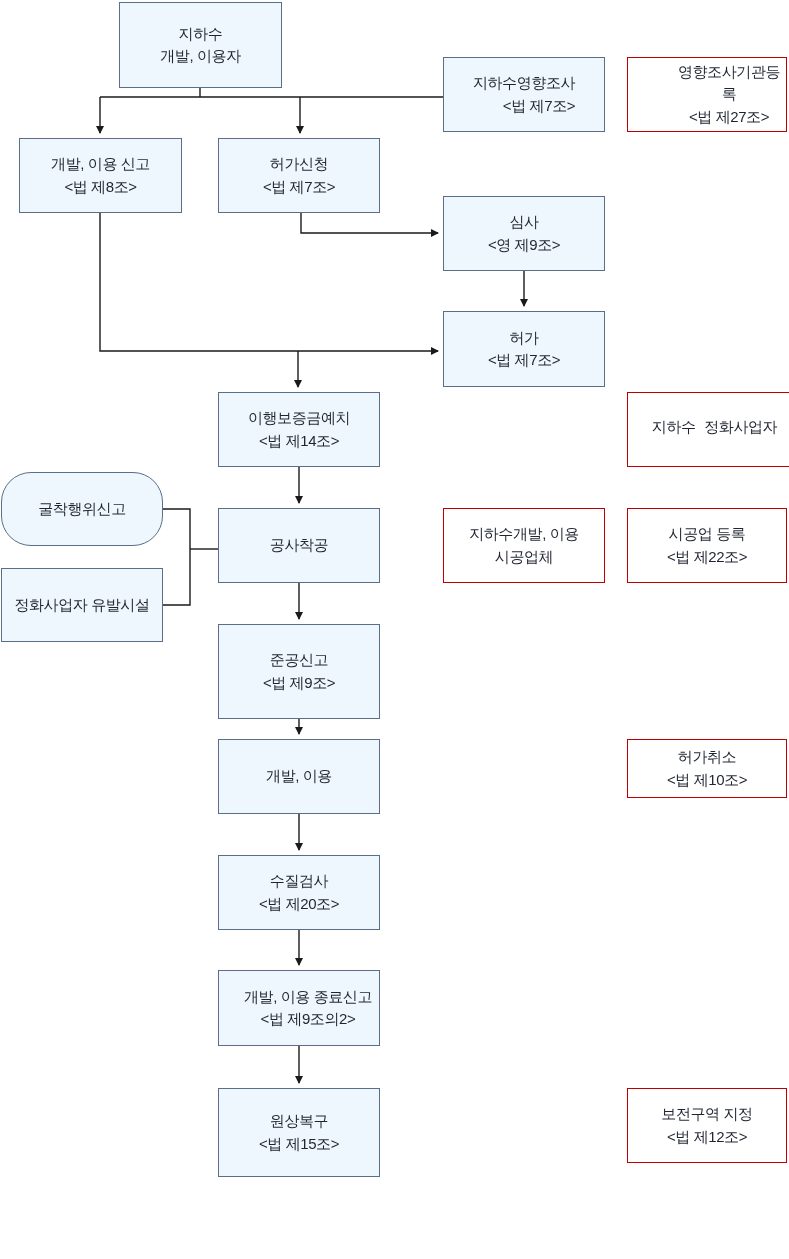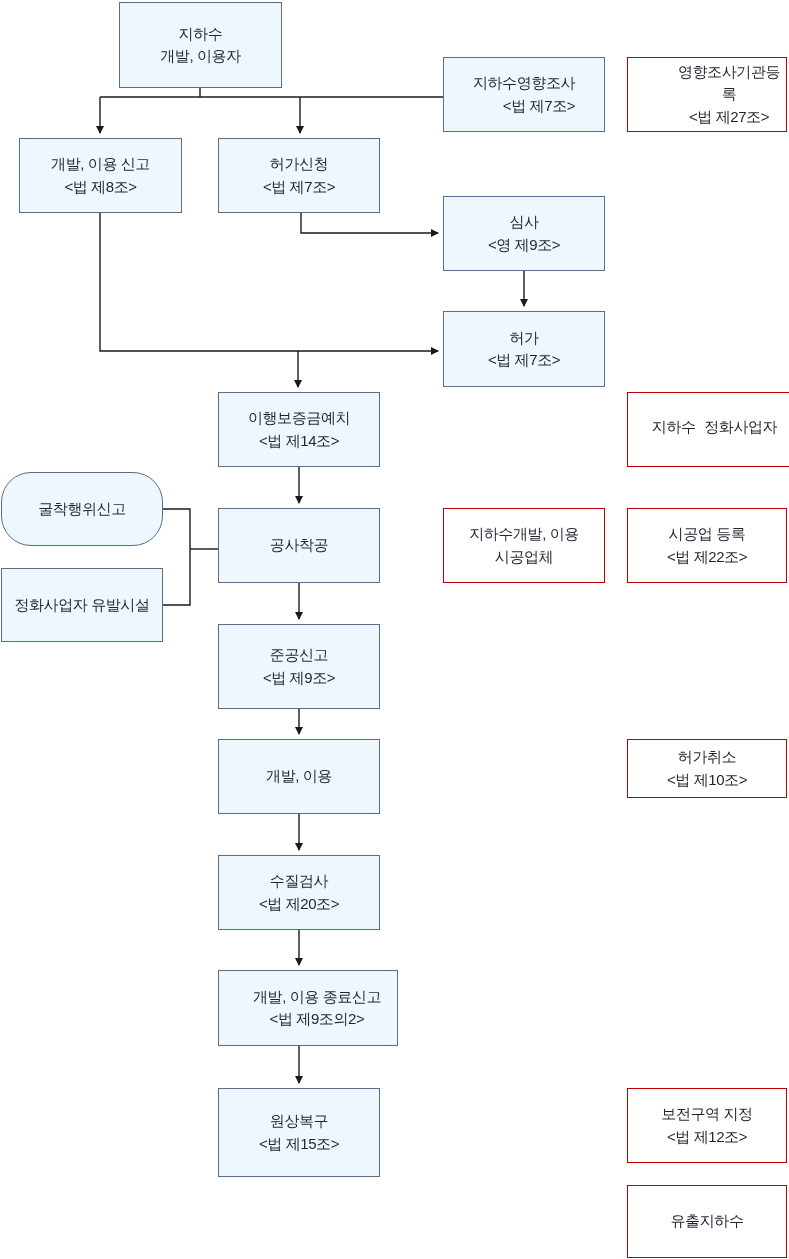--- a/index.html
+++ b/index.html
@@ -109,35 +109,34 @@
   <div class="node blue" style="left:1px;top:568px;width:162px;height:74px;">정화사업자 유발시설</div>
 
   <div class="node blue" style="left:218px;top:508px;width:162px;height:75px;">공사착공</div>
 
   <div class="node red" style="left:443px;top:508px;width:162px;height:75px;">지하수개발, 이용
 시공업체</div>
 
   <div class="node red" style="left:627px;top:508px;width:160px;height:75px;">시공업 등록
 &lt;법 제22조&gt;</div>
 
-  <div class="node blue" style="left:218px;top:624px;width:162px;height:85px;">준공신고
+  <div class="node blue" style="left:218px;top:624px;width:162px;height:95px;">준공신고
 &lt;법 제9조&gt;</div>
 
   <div class="node blue" style="left:218px;top:739px;width:162px;height:75px;">개발, 이용</div>
 
   <div class="node red" style="left:627px;top:739px;width:160px;height:59px;">허가취소
 &lt;법 제10조&gt;</div>
 
   <div class="node blue" style="left:218px;top:855px;width:162px;height:75px;">수질검사
 &lt;법 제20조&gt;</div>
 
-  <div class="node blue" style="left:218px;top:970px;width:180px;height:76px;padding-left:18px;">개발, 이용 종료신고
+  <div class="node blue" style="left:218px;top:970px;width:162px;height:76px;padding-left:18px;">개발, 이용 종료신고
 &lt;법 제9조의2&gt;</div>
 
   <div class="node blue" style="left:218px;top:1088px;width:162px;height:89px;">원상복구
 &lt;법 제15조&gt;</div>
 
   <div class="node red" style="left:627px;top:1088px;width:160px;height:75px;">보전구역 지정
 &lt;법 제12조&gt;</div>
 
-  <div class="node red" style="left:627px;top:1185px;width:160px;height:73px;">유출지하수</div>
 
 </div>
 
 </body></html>

